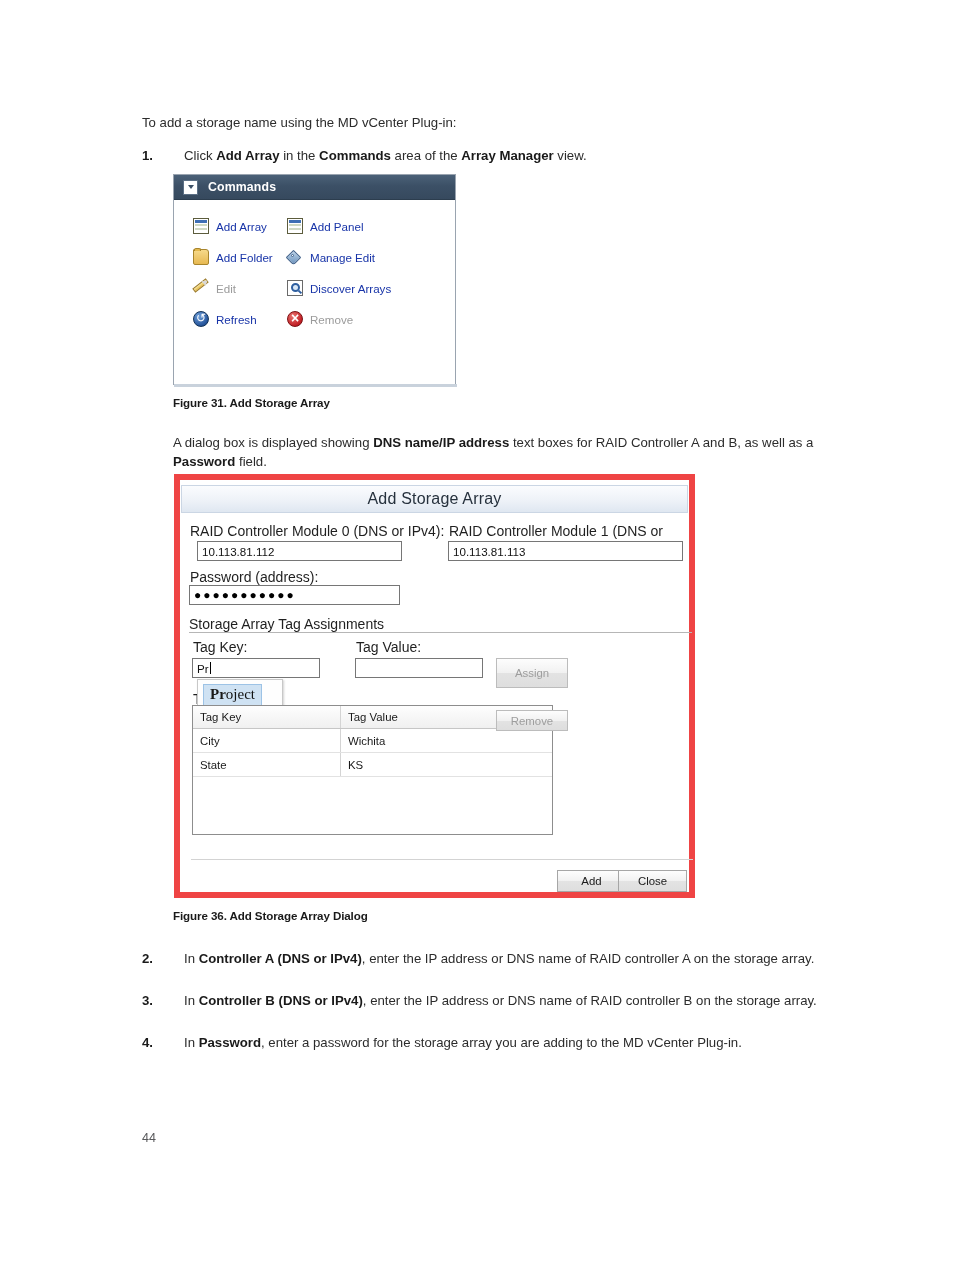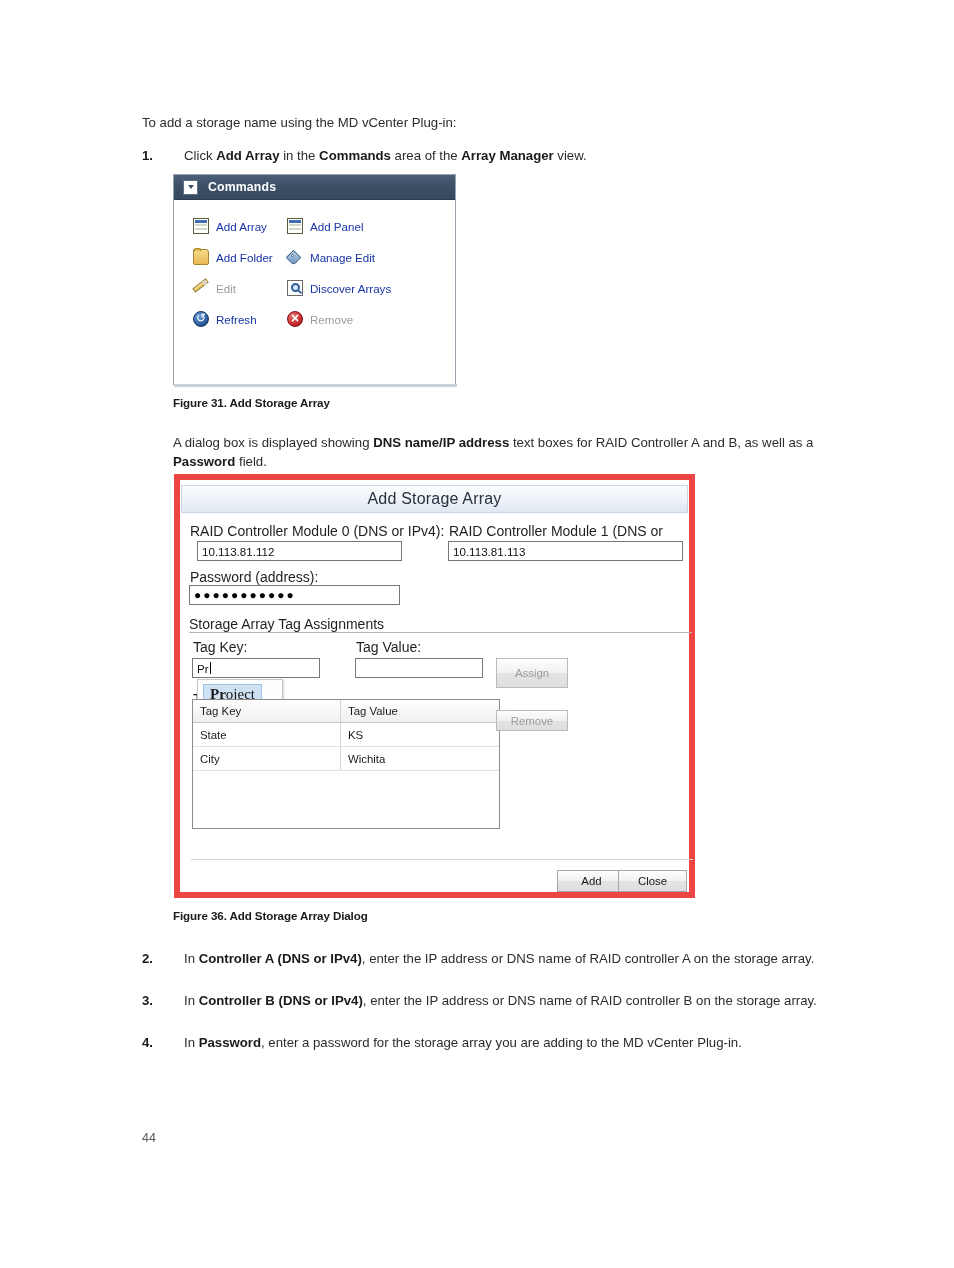--- a/index.html
+++ b/index.html
@@ -480,33 +480,33 @@
       <div class="tbox" style="left:174px; top:144px; width:128px; height:20px; position:absolute;"></div>
 
       <div class="btn disabled" style="position:absolute; left:315px; top:144px; width:72px; height:30px;">Assign</div>
 
       <div class="lbl-s" style="position:absolute; left:12px; top:177px; color:#1f1f1f;">T</div>
 
       <div id="ac" style="left:16px; top:165px;">
         <div class="item"><b>Pr</b><span>oject</span></div>
       </div>
 
-      <div class="tagtable" style="left:11px; top:185px; width:308px; height:130px;">
+      <div class="tagtable" style="left:11px; top:191px; width:361px; height:130px;">
         <div class="thead">
           <div class="col-k">Tag Key</div>
           <div class="col-v">Tag Value</div>
         </div>
         <div class="trow">
+          <div class="col-k">City</div>
+          <div class="col-v">Wichita</div>
+        </div>
+        <div class="trow">
           <div class="col-k">State</div>
           <div class="col-v">KS</div>
         </div>
-        <div class="trow">
-          <div class="col-k">City</div>
-          <div class="col-v">Wichita</div>
-        </div>
       </div>
 
       <div class="btn disabled" style="position:absolute; left:315px; top:196px; width:72px; height:21px;">Remove</div>
 
       <div class="divider-h" style="left:10px; top:345px; width:502px;"></div>
 
       <div class="btn" style="position:absolute; left:376px; top:356px; width:69px; height:22px;">Add</div>
       <div class="btn" style="position:absolute; left:437px; top:356px; width:69px; height:22px;">Close</div>
 
     </div>

